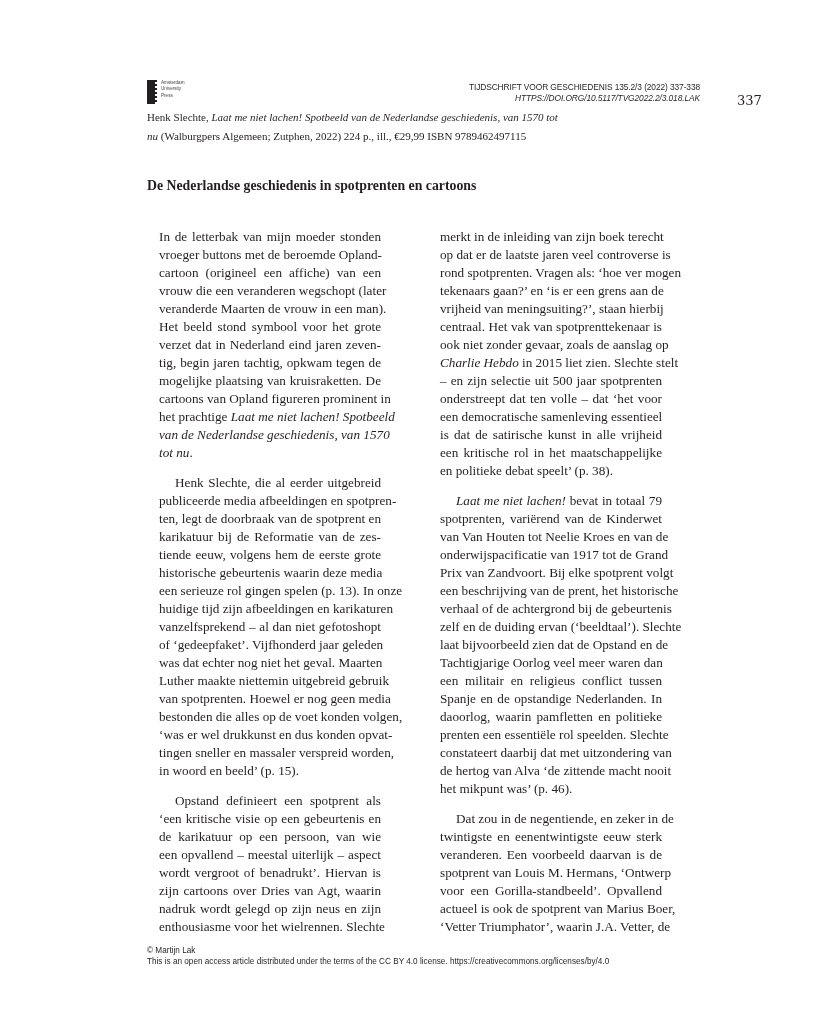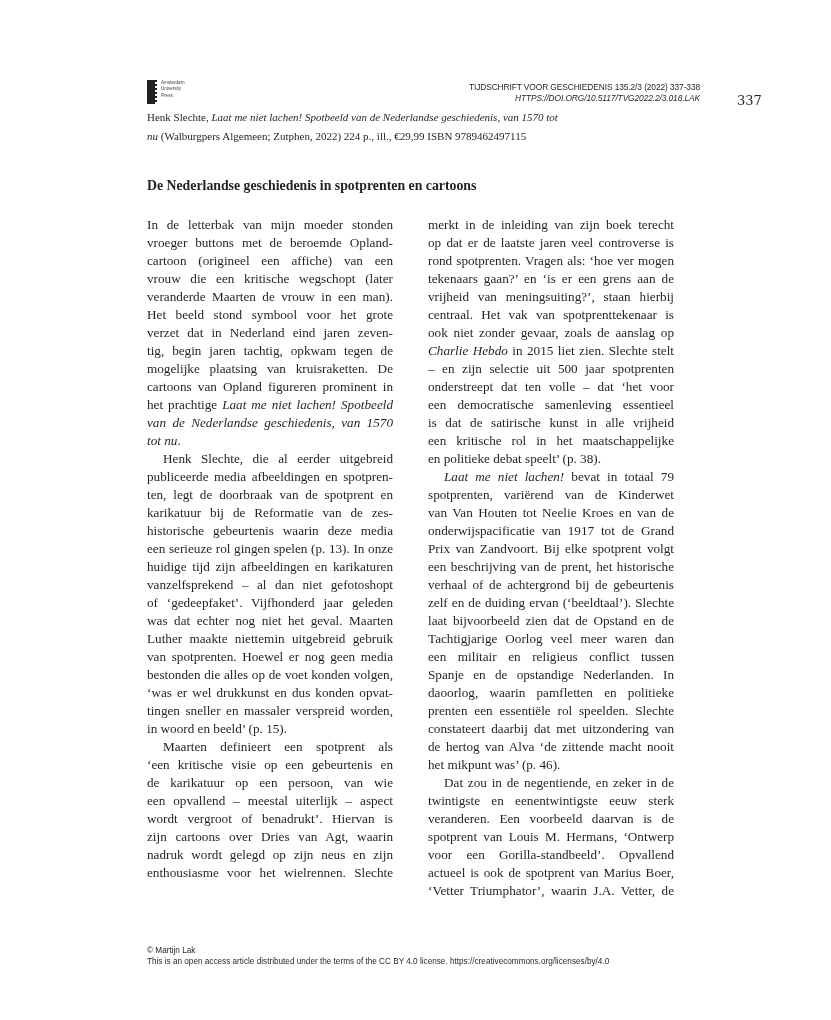--- a/index.html
+++ b/index.html
@@ -11,21 +11,21 @@
   .logo-text { margin-left: 6px; font-family: "Liberation Sans", sans-serif; font-size: 4.6px; line-height: 6.4px; color: #444; }
   .journal { position: absolute; right: 131px; top: 82px; text-align: right; font-family: "Liberation Sans", sans-serif; font-size: 8.4px; line-height: 11px; color: #231f20; letter-spacing: -0.1px; }
   .journal .doi { font-style: italic; }
   .pagenum { position: absolute; left: 737px; top: 93px; font-family: "DejaVu Serif", serif; font-size: 13px; color: #231f20; }
   .citation { position: absolute; left: 147px; top: 108px; width: 540px; font-family: "Liberation Serif", serif; font-size: 11px; line-height: 19px; }
   .citation i { font-style: italic; }
   .heading { position: absolute; left: 147px; top: 178px; font-family: "Liberation Serif", serif; font-size: 13.8px; font-weight: bold; }
   .col { position: absolute; top: 216px; width: 246px; font-family: "Liberation Serif", serif; font-size: 13.2px; line-height: 18px; text-align: justify; }
   .col.left { left: 147px; }
   .col.right { left: 428px; }
-  .col p { margin: 0; }
+  .col p { margin: 12px; }
   .col span.line { display: block; white-space: nowrap; text-align-last: justify; }
   .col span.line.last { text-align-last: left; }
   .footer { position: absolute; left: 147px; top: 945px; font-family: "Liberation Sans", sans-serif; font-size: 8.2px; line-height: 11px; color: #231f20; }
 </style>
 </head>
 <body>
 
 <div class="logo">
   <div class="logo-mark"></div>
   <div class="logo-text">
@@ -47,51 +47,52 @@
   <i>nu</i><span> (Walburgpers Algemeen; Zutphen, 2022) 224 p., ill., €29,99 ISBN 9789462497115</span>
 </div>
 
 <div class="heading">De Nederlandse geschiedenis in spotprenten en cartoons</div>
 
 <div class="col left">
   <p>
     <span class="line">In de letterbak van mijn moeder stonden</span>
     <span class="line">vroeger buttons met de beroemde Opland-</span>
     <span class="line">cartoon (origineel een affiche) van een</span>
-    <span class="line">vrouw die een kritische wegschopt (later</span>
+    <span class="line">vrouw die een veranderen wegschopt (later</span>
     <span class="line">veranderde Maarten de vrouw in een man).</span>
     <span class="line">Het beeld stond symbool voor het grote</span>
     <span class="line">verzet dat in Nederland eind jaren zeven-</span>
     <span class="line">tig, begin jaren tachtig, opkwam tegen de</span>
     <span class="line">mogelijke plaatsing van kruisraketten. De</span>
     <span class="line">cartoons van Opland figureren prominent in</span>
     <span class="line"><span>het prachtige </span><i>Laat me niet lachen! Spotbeeld</i></span>
     <span class="line"><i>van de Nederlandse geschiedenis, van 1570</i></span>
     <span class="line last"><i>tot nu</i><span>.</span></span>
   </p>
   <p>
     <span class="line" style="text-indent:16px">Henk Slechte, die al eerder uitgebreid</span>
     <span class="line">publiceerde media afbeeldingen en spotpren-</span>
     <span class="line">ten, legt de doorbraak van de spotprent en</span>
     <span class="line">karikatuur bij de Reformatie van de zes-</span>
+    <span class="line">tiende eeuw, volgens hem de eerste grote</span>
     <span class="line">historische gebeurtenis waarin deze media</span>
     <span class="line">een serieuze rol gingen spelen (p. 13). In onze</span>
     <span class="line">huidige tijd zijn afbeeldingen en karikaturen</span>
     <span class="line">vanzelfsprekend – al dan niet gefotoshopt</span>
     <span class="line">of ‘gedeepfaket’. Vijfhonderd jaar geleden</span>
     <span class="line">was dat echter nog niet het geval. Maarten</span>
     <span class="line">Luther maakte niettemin uitgebreid gebruik</span>
     <span class="line">van spotprenten. Hoewel er nog geen media</span>
     <span class="line">bestonden die alles op de voet konden volgen,</span>
     <span class="line">‘was er wel drukkunst en dus konden opvat-</span>
     <span class="line">tingen sneller en massaler verspreid worden,</span>
     <span class="line last">in woord en beeld’ (p. 15).</span>
   </p>
   <p>
-    <span class="line" style="text-indent:16px">Maarten definieert een spotprent als</span>
+    <span class="line" style="text-indent:16px">Opstand definieert een spotprent als</span>
     <span class="line">‘een kritische visie op een gebeurtenis en</span>
     <span class="line">de karikatuur op een persoon, van wie</span>
     <span class="line">een opvallend – meestal uiterlijk – aspect</span>
     <span class="line">wordt vergroot of benadrukt’. Hiervan is</span>
     <span class="line">zijn cartoons over Dries van Agt, waarin</span>
     <span class="line">nadruk wordt gelegd op zijn neus en zijn</span>
     <span class="line">enthousiasme voor het wielrennen. Slechte</span>
   </p>
 </div>
 

